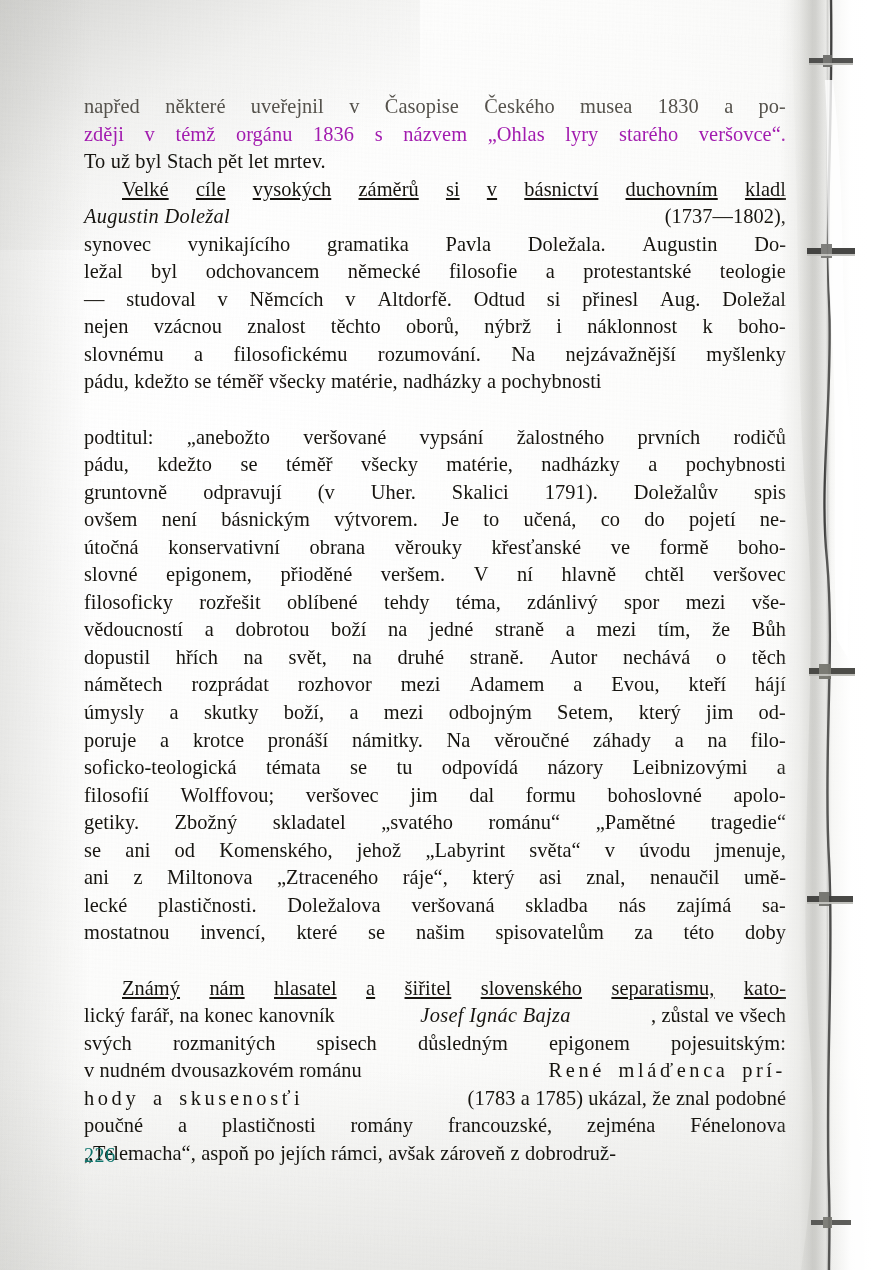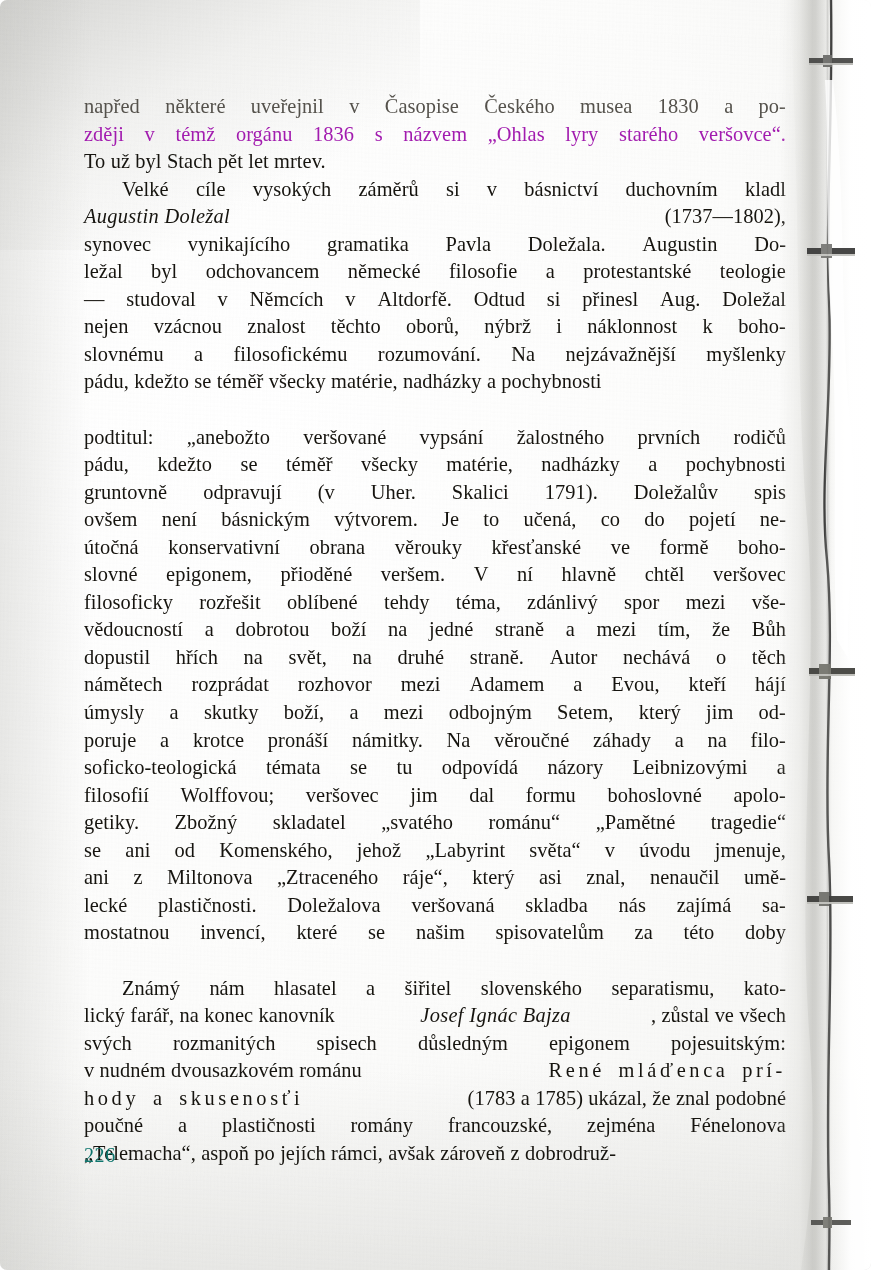--- a/index.html
+++ b/index.html
@@ -11,21 +11,20 @@
     font-family: "Liberation Serif", "DejaVu Serif", serif;
   }
 
   
   #page {
     position: relative;
     width: 871px;
     height: 1270px;
     overflow: hidden;
     background: #fdfdfd;
-    border-radius: 7px;
   }
 
   
   .paper-base {
     position: absolute;
     inset: 0;
     background:
       radial-gradient(120% 90% at 28% 34%, #ffffff 0%, #fcfcfb 52%, #f4f4f2 86%, #eeeeec 100%);
   }
   .paper-shade-top {
@@ -79,21 +78,21 @@
     display: block;
     white-space: nowrap;
     height: 27.55px;
   }
   .ln.j {
     display: flex;
     justify-content: space-between;
     white-space: nowrap;
   }
   .ln.j > span { white-space: pre; }
-  .ln.ind { padding-left: 38px; }
+  .ln.ind { padding-left: 38px; text-decoration: underline; }
 
   em.it {
     font-style: italic;
     letter-spacing: 0.3px;
   }
   .sp {
     letter-spacing: 3.6px;
     word-spacing: 5px;
   }
 

